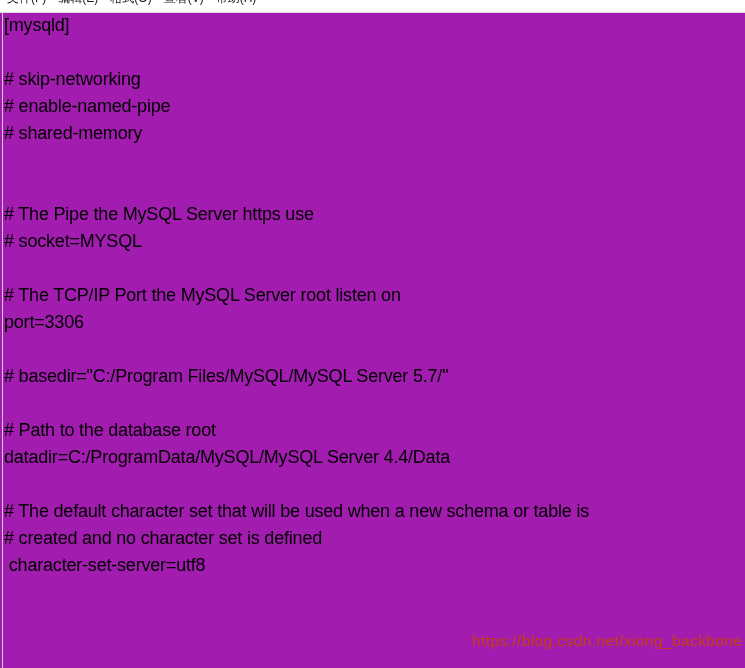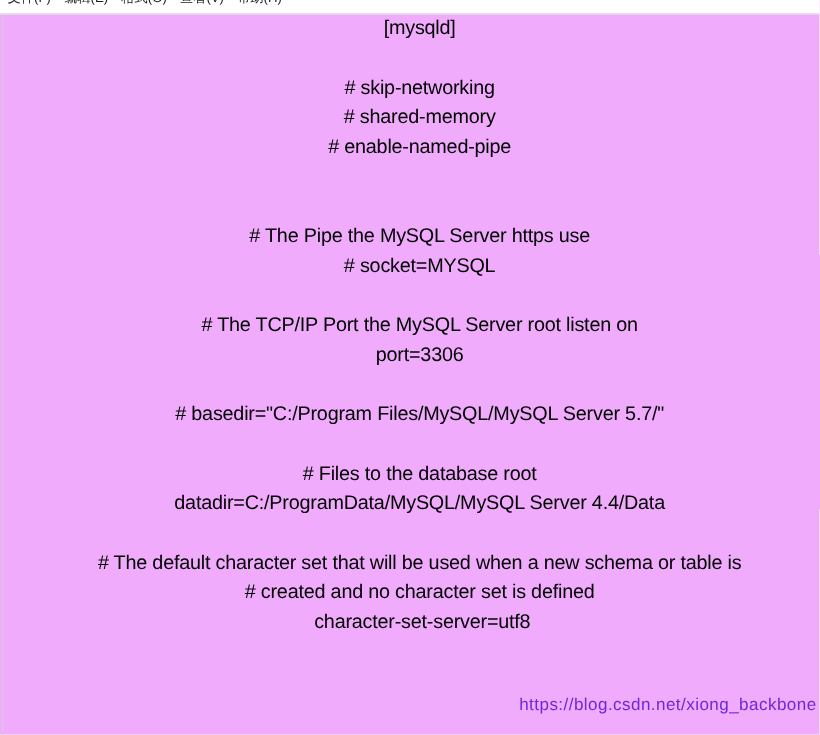--- a/index.html
+++ b/index.html
@@ -27,38 +27,37 @@
   }
   .menu-item { display: inline-block; padding: 0 6px; }
   
   .win-border-left {
     position: absolute; left: 2px; top: 13px; bottom: 0;
     width: 1px; background: #d0d0d0; z-index: 2;
   }
   
   .editor {
     position: absolute; top: 12px; left: 0; right: 0; bottom: 0;
-    background: #f0abfc;
-    padding-left: 18px;
+    background: #a21caf;
+    padding-left: 4px;
     overflow: hidden;
     cursor: text;
     z-index: 1;
-    text-align: center;
   }
   .line {
     height: 27px; line-height: 27px;
     font-size: 18px; letter-spacing: -0.2px;
     color: #000000;
     white-space: pre;
   }
   
   .watermark {
     position: absolute; left: 472px; top: 632px;
     font-size: 15.5px; letter-spacing: 0.4px;
-    color: #6d28d9;
+    color: #c2410c;
     z-index: 4;
     pointer-events: none;
     white-space: nowrap;
   }
   
   .frag {
     position: absolute;
     font-size: 20px; line-height: 20px;
     color: #cc3333;
     z-index: 0;
@@ -78,33 +77,33 @@
     <span class="menu-item">文件(F)</span><span class="menu-item">编辑(E)</span><span class="menu-item">格式(O)</span><span class="menu-item">查看(V)</span><span class="menu-item">帮助(H)</span>
   </div>
 </div>
 
 <div class="win-border-left"></div>
 
 <div class="editor">
   <div class="line">[mysqld]</div>
   <div class="line"></div>
   <div class="line"># skip-networking</div>
+  <div class="line"># enable-named-pipe</div>
   <div class="line"># shared-memory</div>
-  <div class="line"># enable-named-pipe</div>
   <div class="line"></div>
   <div class="line"></div>
   <div class="line"># The Pipe the MySQL Server https use</div>
   <div class="line"># socket=MYSQL</div>
   <div class="line"></div>
   <div class="line"># The TCP/IP Port the MySQL Server root listen on</div>
   <div class="line">port=3306</div>
   <div class="line"></div>
   <div class="line"># basedir="C:/Program Files/MySQL/MySQL Server 5.7/"</div>
   <div class="line"></div>
-  <div class="line"># Files to the database root</div>
+  <div class="line"># Path to the database root</div>
   <div class="line">datadir=C:/ProgramData/MySQL/MySQL Server 4.4/Data</div>
   <div class="line"></div>
   <div class="line"># The default character set that will be used when a new schema or table is</div>
   <div class="line"># created and no character set is defined</div>
   <div class="line"> character-set-server=utf8</div>
 </div>
 
 <div class="watermark">https://blog.csdn.net/xiong_backbone</div>
 
 </body></html>

